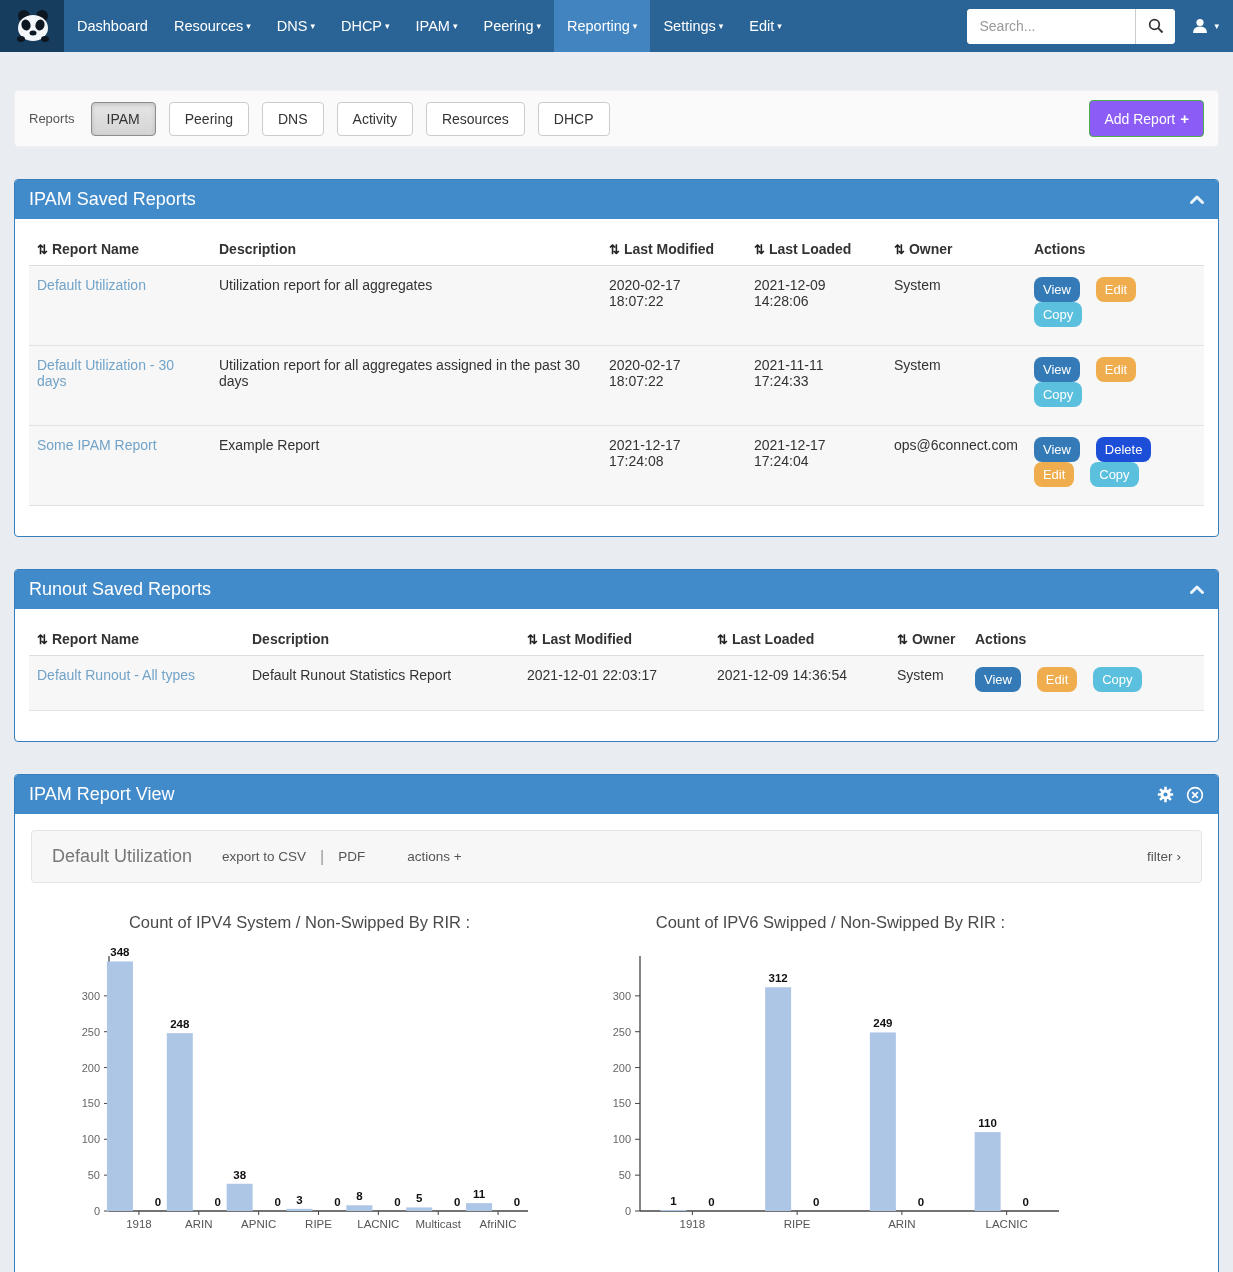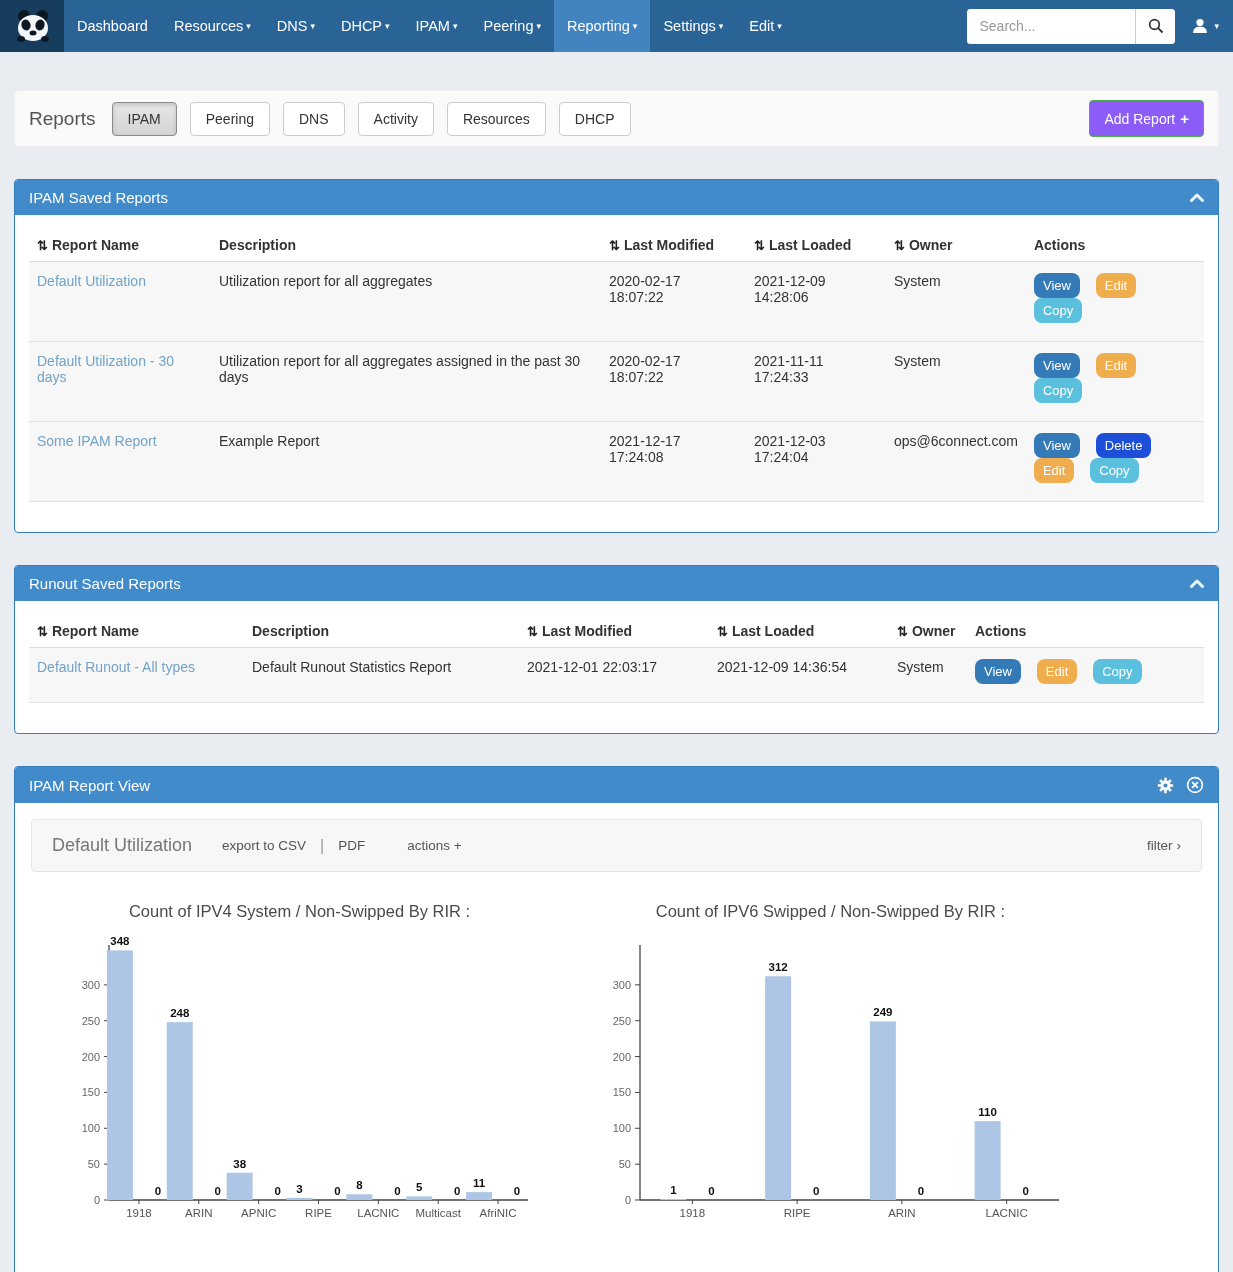--- a/index.html
+++ b/index.html
@@ -19,28 +19,28 @@
   .search-group { display: flex; height: 35px; border-radius: 4px; overflow: hidden; background: #fff; }
   .search-group input { border: none; outline: none; width: 168px; padding: 0 12px; font-size: 14px; color: #333; font-family: "Liberation Sans", sans-serif; }
   .search-group input::placeholder { color: #999; }
   .search-btn { width: 40px; background: #fff; border: none; border-left: 1px solid #ccc; cursor: pointer; display: flex; align-items: center; justify-content: center; }
   .user-menu { display: flex; align-items: center; margin-left: 16px; cursor: pointer; color: #fff; }
   .user-menu .nav-caret { margin-left: 5px; }
   
   .content { width: 1205px; margin: 0 auto; padding-top: 38px; }
   
   .reports-bar { background: #fafafa; border: 1px solid #f0f0f0; border-radius: 4px; padding: 9px 14px; display: flex; align-items: center; }
-  .reports-title { font-size: 19px; color: #555; margin-right: 16px; }
+  .reports-title { font-size: 13px; color: #555; margin-right: 16px; }
   .tab-btn { background: #fff; border: 1px solid #ccc; border-radius: 4px; padding: 8px 15px; margin-right: 13px; font-size: 14px; color: #333; cursor: pointer; font-family: "Liberation Sans", sans-serif; }
   .tab-btn.active { background: linear-gradient(#e6e6e6, #d4d4d4); border-color: #8c8c8c; box-shadow: inset 0 2px 4px rgba(0,0,0,.15); }
   .add-btn { margin-left: auto; background: #8b5cf6; border: 1px solid #4cae4c; color: #fff; padding: 9px 14px; border-radius: 4px; font-size: 14px; cursor: pointer; font-family: "Liberation Sans", sans-serif; }
   .add-btn .plus { font-weight: bold; font-size: 15px; margin-left: 5px; }
   
   .panel { margin-top: 32px; border: 1px solid #357ebd; border-radius: 4px; background: #fff; overflow: hidden; }
-  .panel-header { background: #428bca; color: #fff; padding: 9px 14px; font-size: 15px; display: flex; align-items: center; justify-content: space-between; }
+  .panel-header { background: #428bca; color: #fff; padding: 9px 14px; font-size: 18px; display: flex; align-items: center; justify-content: space-between; }
   .panel-header .hdr-icons { display: flex; align-items: center; gap: 12px; }
   .icon-btn { cursor: pointer; display: flex; align-items: center; }
   .panel-body { padding: 14px 14px 30px 14px; }
   
   table { width: 100%; border-collapse: collapse; font-size: 14px; }
   th { text-align: left; padding: 8px; border-bottom: 1px solid #ddd; color: #333; white-space: nowrap; }
   .sort-ico { font-size: 13px; font-weight: bold; margin-right: 4px; color: #222; cursor: pointer; }
   tbody tr { background: #f7f7f7; }
   td { padding: 11px 8px 18px 8px; border-bottom: 1px solid #e2e2e2; vertical-align: top; color: #333; }
   a.report-link { color: #72a3c8; text-decoration: none; cursor: pointer; }
@@ -179,21 +179,21 @@
             <td>
               <button class="btn btn-view">View</button>
               <button class="btn btn-edit">Edit</button>
               <button class="btn btn-copy">Copy</button>
             </td>
           </tr>
           <tr>
             <td><a class="report-link">Some IPAM Report</a></td>
             <td>Example Report</td>
             <td>2021-12-17 17:24:08</td>
-            <td>2021-12-03 17:24:04</td>
+            <td>2021-12-17 17:24:04</td>
             <td>ops@6connect.com</td>
             <td>
               <button class="btn btn-view">View</button>
               <button class="btn btn-delete">Delete</button>
               <button class="btn btn-edit">Edit</button>
               <button class="btn btn-copy">Copy</button>
             </td>
           </tr>
         </tbody>
       </table>

